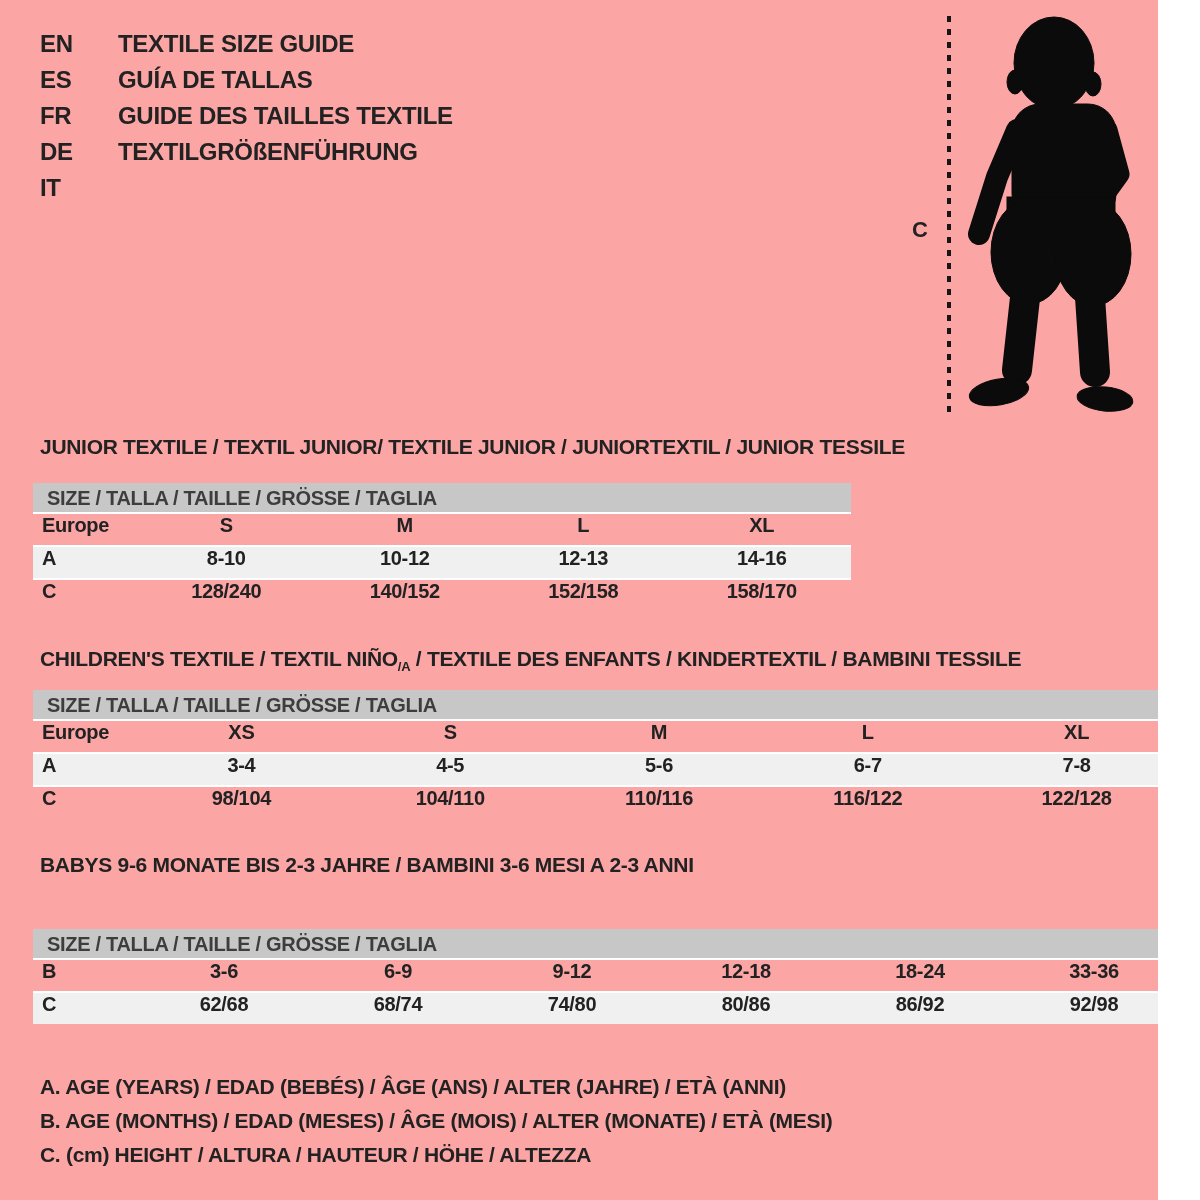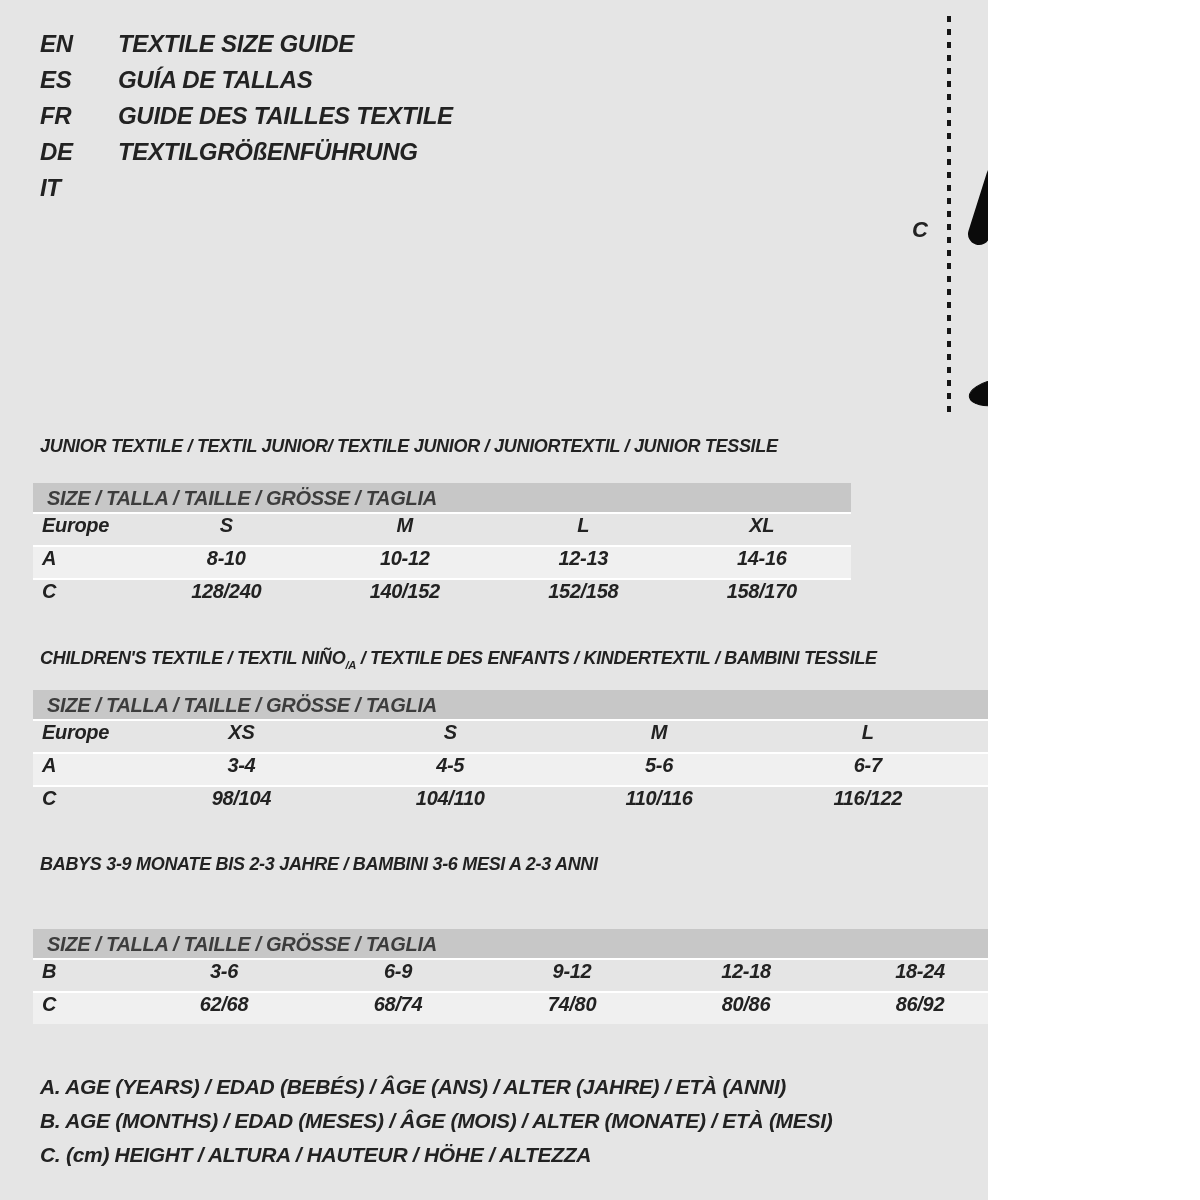--- a/index.html
+++ b/index.html
@@ -1,39 +1,39 @@
 <!DOCTYPE html>
 <html><head>
 <meta charset="utf-8">
 <style>
   html,body { margin:0; padding:0; background:#ffffff; }
   .canvas {
-    position:relative; width:988px; height:1200px; background:#e5e5e5;
+    position:relative; width:1158px; height:1200px; background:#fca5a5;
     font-family:"Liberation Sans", sans-serif; font-weight:700; color:#222;
-    font-stretch:condensed; letter-spacing:-0.3px; overflow:hidden;font-style:italic;
+    font-stretch:condensed; letter-spacing:-0.3px; overflow:hidden;
   }
 
   
   .lang-list { position:absolute; left:40px; top:26px; }
   .lang-row  { display:flex; height:36px; align-items:center; font-size:24px; }
   .lang-code { width:78px; }
   .lang-title{ white-space:nowrap; }
 
   
   .c-label   { position:absolute; left:912px; top:217px; font-size:22px; }
   .dash-line { position:absolute; left:947px; top:16px; width:4px; height:398px;
                background:repeating-linear-gradient(180deg,#161616 0 6px,transparent 6px 13px); }
   .toddler   { position:absolute; left:958px; top:12px; }
 
   
   .sec        { position:absolute; left:33px; }
   .sec-junior   { top:430px; width:818px;  }
   .sec-children { top:642px; width:1148px; }
   .sec-babies   { top:848px; width:1148px; }
-  .heading    { position:absolute; left:7px; top:0; font-size:18px; line-height:33px; white-space:nowrap;text-align:right; }
+  .heading    { position:absolute; left:7px; top:0; font-size:21px; line-height:33px; white-space:nowrap;text-align:right; }
   .subscript  { font-size:0.62em; vertical-align:sub; }
 
   .table      { position:absolute; left:0; right:0; }
   .sec-junior   .table { top:53px; }
   .sec-children .table { top:48px; }
   .sec-babies   .table { top:81px; }
 
   .size-header { height:29px; line-height:30px; background:#c7c7c7; color:#3d3d3d;
                  font-size:20px; padding-left:14px; }
   .t-row      { display:flex; height:33px; align-items:flex-start; border-top:2px solid #fff;
@@ -155,21 +155,21 @@
           <div class="t-cell">104/110</div>
           <div class="t-cell">110/116</div>
           <div class="t-cell">116/122</div>
           <div class="t-cell">122/128</div>
         </div>
       </div>
   </section>
 
   <section class="sec sec-babies">
     <div class="heading">
-        <div class="heading-line">BABYS 3-9 MONATE BIS 2-3 JAHRE / BAMBINI 3-6 MESI A 2-3 ANNI</div>
+        <div class="heading-line">BABYS 9-6 MONATE BIS 2-3 JAHRE / BAMBINI 3-6 MESI A 2-3 ANNI</div>
       </div>
     <div class="table">
         <div class="size-header">SIZE / TALLA / TAILLE / GRÖSSE / TAGLIA</div>
         <div class="t-row">
           <div class="t-label">B</div>
           <div class="t-cell">3-6</div>
           <div class="t-cell">6-9</div>
           <div class="t-cell">9-12</div>
           <div class="t-cell">12-18</div>
           <div class="t-cell">18-24</div>

